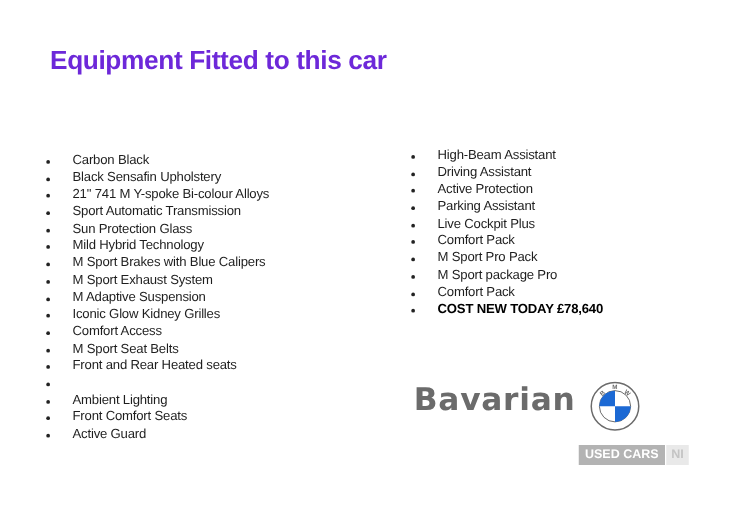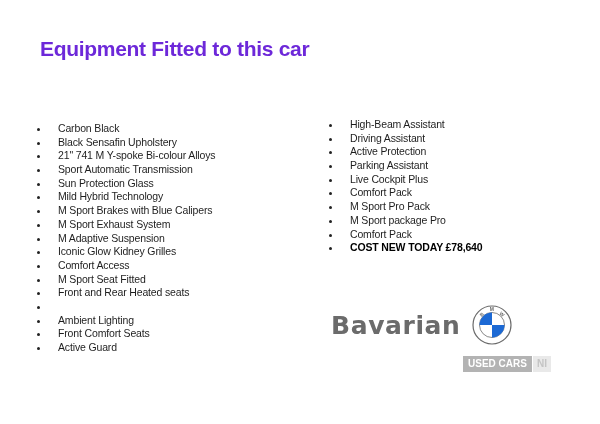--- a/index.html
+++ b/index.html
@@ -54,21 +54,21 @@
     }
     .equip-item.highlight {
       font-weight: bold;
       color: #000;
     }
     .logo-wrap {
       position: absolute;
       left: 331px;
       top: 305px;
       display: flex;
-      align-items: center;
+      align-items: flex-start;
     }
     .brand-text {
       font-size: 25px;
       font-weight: bold;
       color: #6b6b6b;
       letter-spacing: 0.6px;
       font-family: "DejaVu Sans", sans-serif;
     }
     .bmw-roundel {
       margin-left: 12px;
@@ -107,21 +107,21 @@
   <li class="equip-item"><span class="bullet"></span><span>Black Sensafin Upholstery</span></li>
   <li class="equip-item"><span class="bullet"></span><span>21" 741 M Y-spoke Bi-colour Alloys</span></li>
   <li class="equip-item"><span class="bullet"></span><span>Sport Automatic Transmission</span></li>
   <li class="equip-item"><span class="bullet"></span><span>Sun Protection Glass</span></li>
   <li class="equip-item"><span class="bullet"></span><span>Mild Hybrid Technology</span></li>
   <li class="equip-item"><span class="bullet"></span><span>M Sport Brakes with Blue Calipers</span></li>
   <li class="equip-item"><span class="bullet"></span><span>M Sport Exhaust System</span></li>
   <li class="equip-item"><span class="bullet"></span><span>M Adaptive Suspension</span></li>
   <li class="equip-item"><span class="bullet"></span><span>Iconic Glow Kidney Grilles</span></li>
   <li class="equip-item"><span class="bullet"></span><span>Comfort Access</span></li>
-  <li class="equip-item"><span class="bullet"></span><span>M Sport Seat Fitted</span></li>
+  <li class="equip-item"><span class="bullet"></span><span>M Sport Seat Belts</span></li>
   <li class="equip-item"><span class="bullet"></span><span>Front and Rear Heated seats</span></li>
   <li class="equip-item"><span class="bullet"></span></li>
   <li class="equip-item"><span class="bullet"></span><span>Ambient Lighting</span></li>
   <li class="equip-item"><span class="bullet"></span><span>Front Comfort Seats</span></li>
   <li class="equip-item"><span class="bullet"></span><span>Active Guard</span></li>
 </ul>
 
 <ul class="equip-list right">
   <li class="equip-item"><span class="bullet"></span><span>High-Beam Assistant</span></li>
   <li class="equip-item"><span class="bullet"></span><span>Driving Assistant</span></li>

